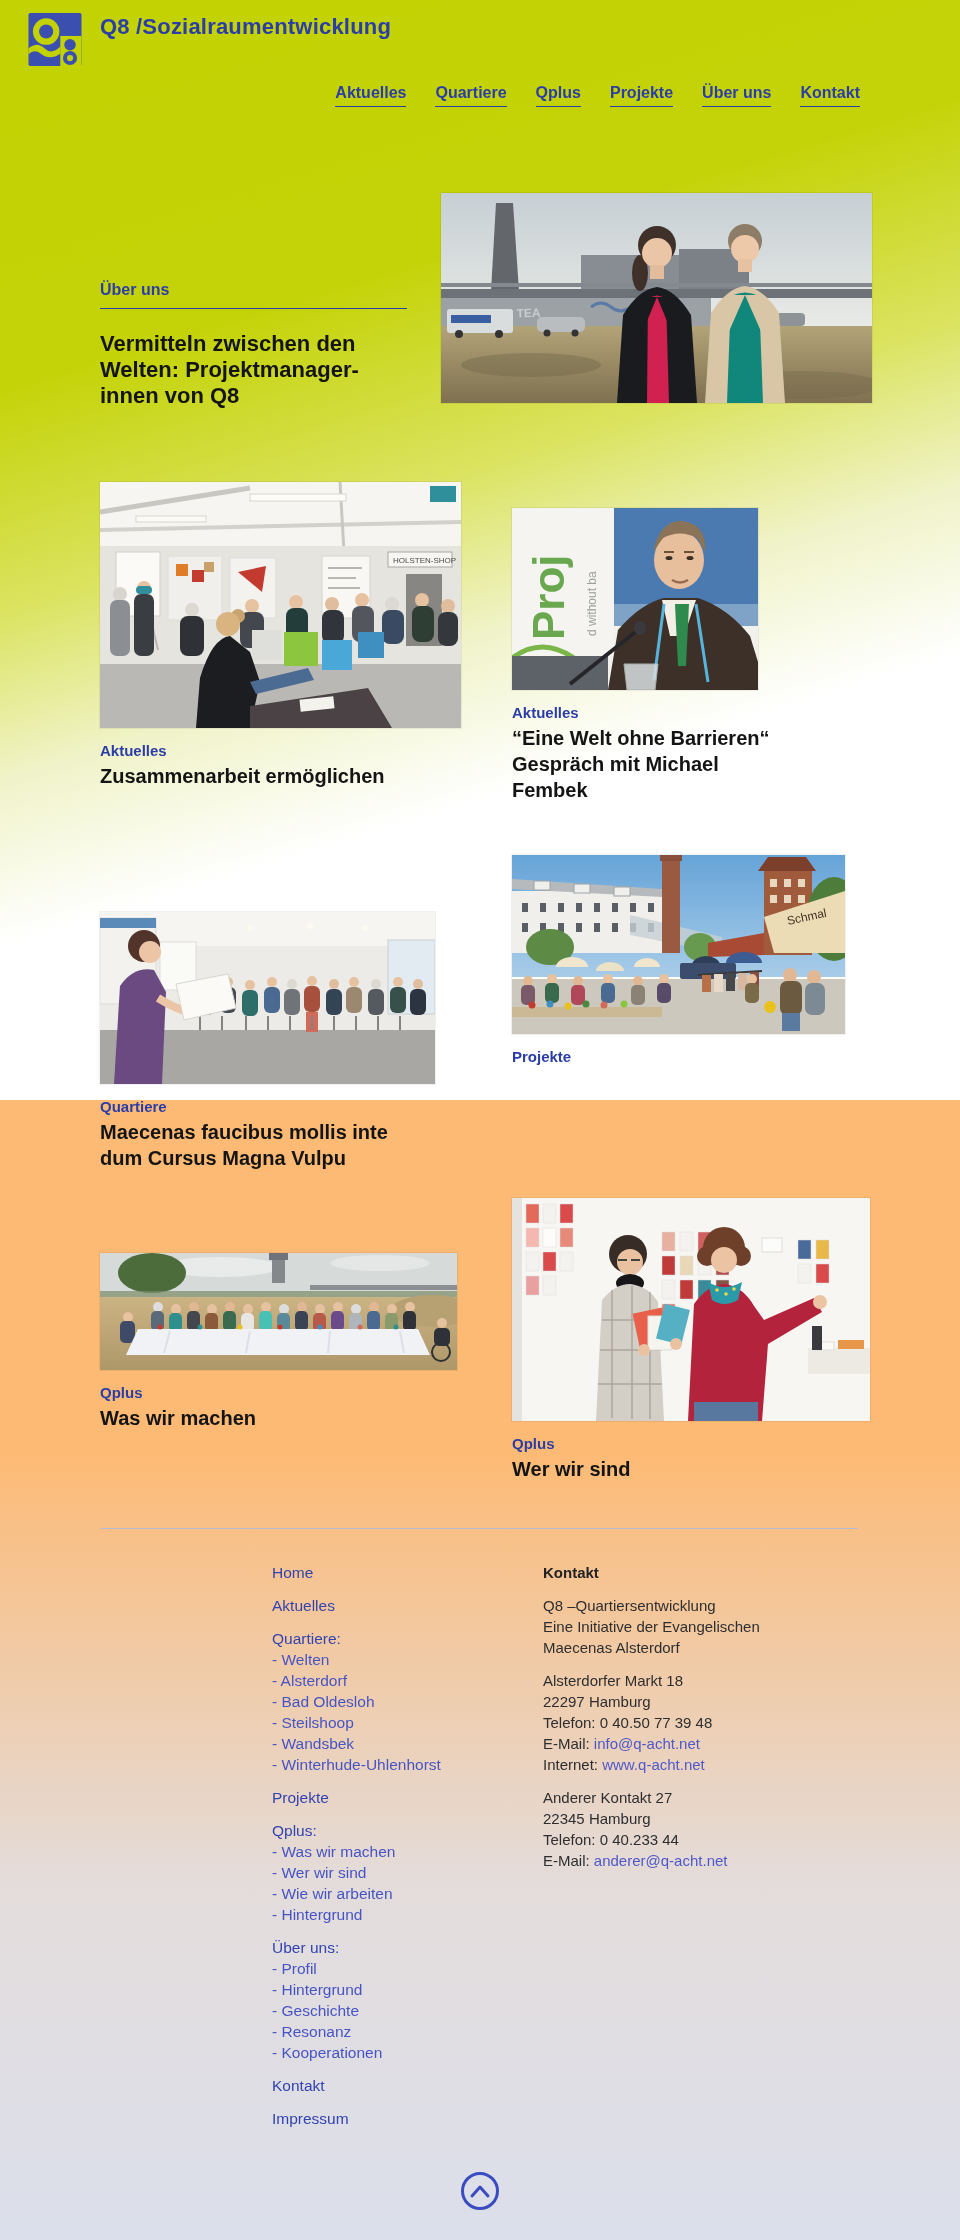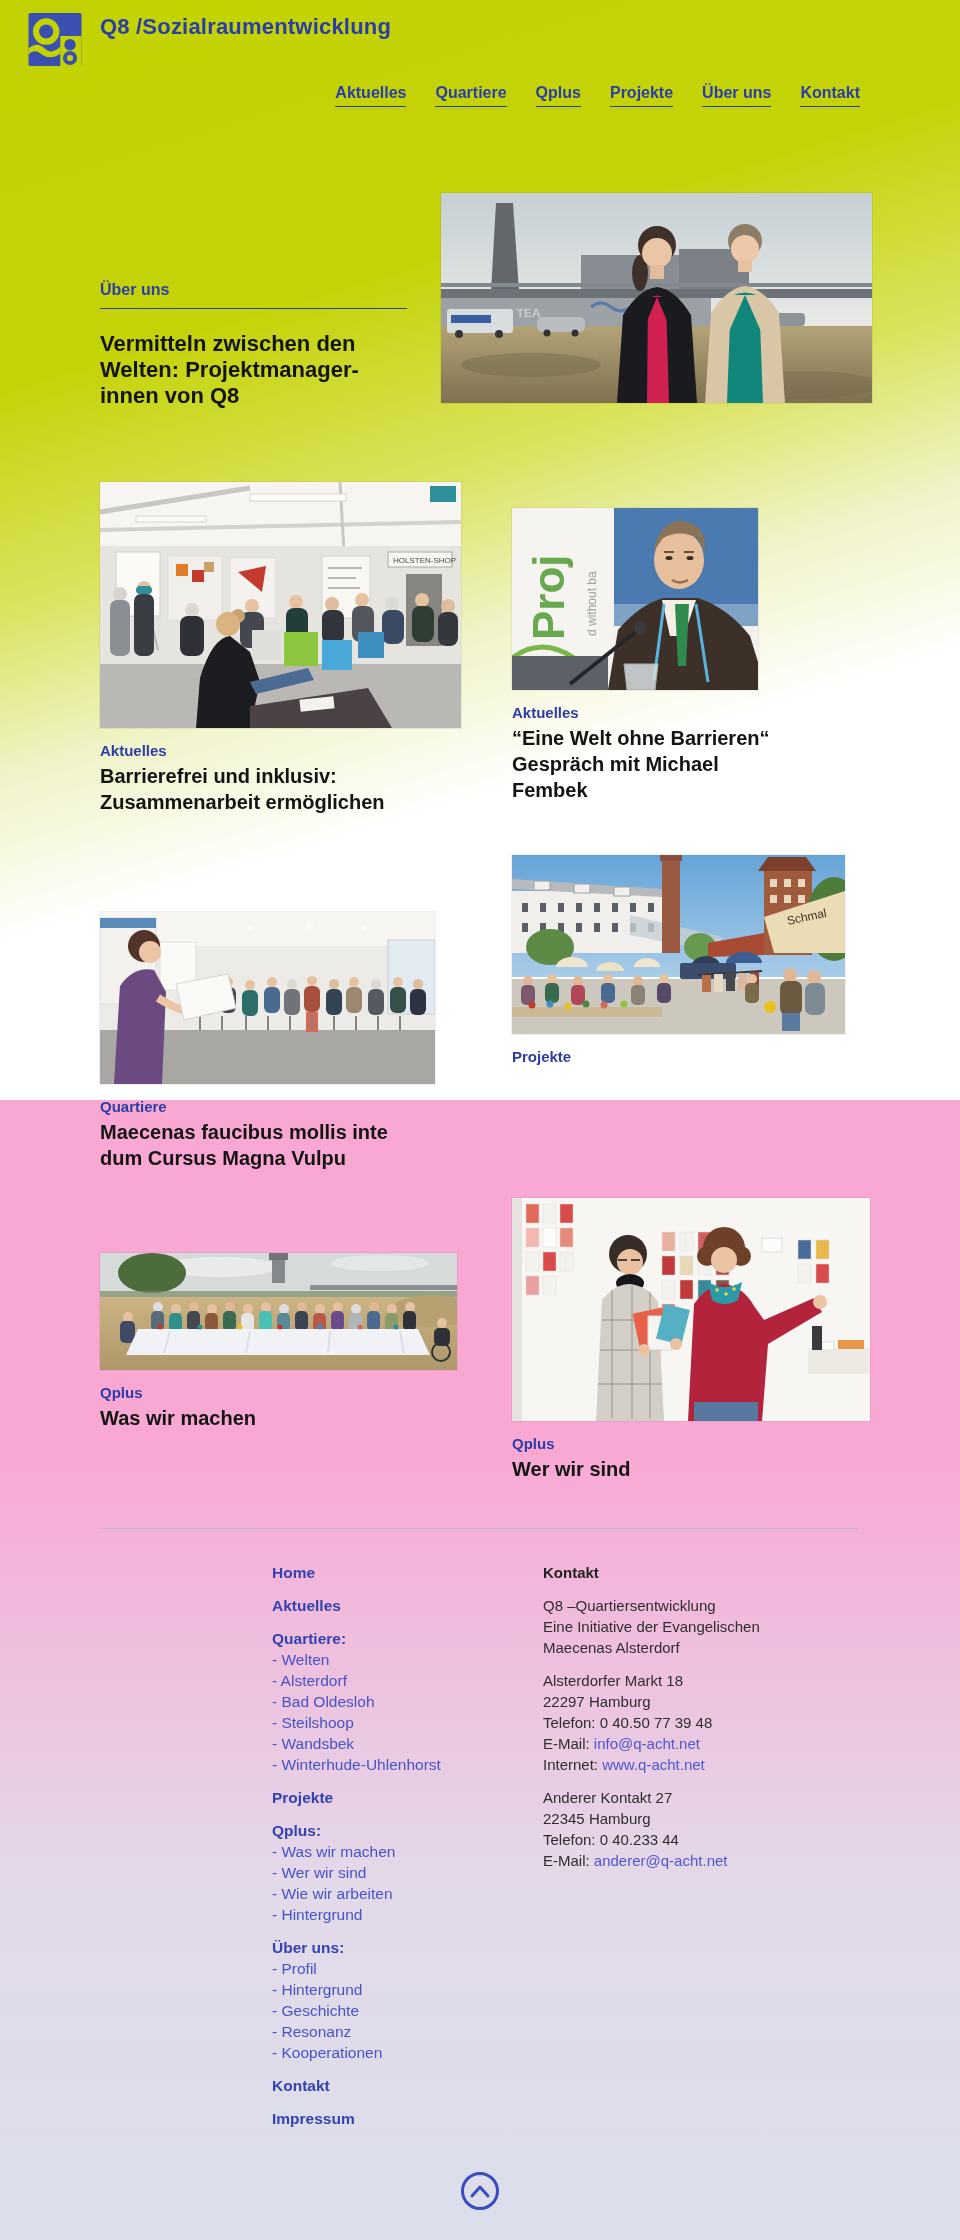--- a/index.html
+++ b/index.html
@@ -8,21 +8,21 @@
     --blue-bold:#3343b0;
     --blue-link:#4754c4;
     --link:#4f58cb;
     --ink:#141414;
     --body:#2e2e30;
   }
   *{margin:0;padding:0;box-sizing:border-box;}
   html,body{background:#fff;}
   .page{
     position:relative;width:960px;height:2240px;overflow:hidden;
-    font-family:"Liberation Sans",sans-serif;background:#f9a8d4;
+    font-family:"Liberation Sans",sans-serif;background:#fdba74;
   }
   .bg-top{
     position:absolute;left:0;top:0;width:960px;height:1100px;
     background:linear-gradient(163deg,#c3d202 0%,#c4d308 28%,#dbe360 44%,#f0f3c8 56%,#ffffff 68%);
   }
   .bg-bottom{
     position:absolute;left:0;top:1450px;width:960px;height:790px;
     background:linear-gradient(to bottom,rgba(223,226,237,0) 0%,rgba(223,226,237,0.85) 55%,#dbdfeb 100%);
   }
   .logo{position:absolute;left:28px;top:13px;width:54px;height:53px;display:block;}
@@ -35,21 +35,21 @@
   .hero-cat-row{width:307px;border-bottom:1px solid var(--blue);padding-bottom:9px;}
   .cat{font-size:16px;font-weight:bold;color:var(--blue);}
   .hero-title{margin-top:22px;font-size:22px;line-height:26px;font-weight:bold;color:var(--ink);cursor:pointer;}
   .teaser{position:absolute;}
   .teaser .cat{margin-top:14px;font-size:15px;}
   .teaser .title{margin-top:4px;font-size:20px;line-height:26px;font-weight:bold;color:var(--ink);cursor:pointer;}
   .divider{position:absolute;left:100px;top:1528px;width:758px;height:1px;background:#b6bed6;}
   .fnav{position:absolute;left:272px;top:1562px;width:250px;font-size:15.5px;line-height:21px;}
   .fnav .grp{margin-bottom:12px;}
   .fnav a{display:block;text-decoration:none;cursor:pointer;}
-  .fnav .fb{font-weight:bold;color:var(--blue-bold);}
+  .fnav .fb{font-weight:normal;color:var(--blue-bold);}
   .fnav .fs{color:var(--blue-link);}
   .fcontact{position:absolute;left:543px;top:1562px;width:320px;font-size:15px;line-height:21px;color:var(--body);}
   .fcontact .fh{font-weight:bold;color:#232325;margin-bottom:12px;}
   .fcontact .para{margin-bottom:12px;}
   .fcontact a{color:var(--link);text-decoration:none;cursor:pointer;}
   .to-top{
     position:absolute;left:461px;top:2172px;width:38px;height:38px;border-radius:50%;
     border:3px solid #3a4cc0;background:transparent;display:flex;align-items:center;justify-content:center;cursor:pointer;
   }
 </style>
@@ -194,21 +194,20 @@
       <rect x="258" y="150" width="26" height="26" fill="#3f8fc0"></rect>
       <circle cx="138" cy="134" r="7" fill="#c9a470"></circle>
       <circle cx="128" cy="142" r="12" fill="#d9b480"></circle>
       <path d="M96,246 L100,196 Q112,156 130,154 L150,170 L160,200 L150,246 Z" fill="#1c1d20"></path>
       <path d="M150,200 L208,186 L214,198 L156,212 Z" fill="#4b6b93"></path>
       <path d="M150,224 L268,206 L292,246 L150,246 Z" fill="#4a4244"></path>
       <rect x="200" y="216" width="34" height="12" fill="#f4f2ec" transform="rotate(-6 217 222)"></rect>
     </svg>
     <div class="cat">Aktuelles</div>
     <div class="title">
-      <div>Barrierefrei und inklusiv:</div>
       <div>Zusammenarbeit ermöglichen</div>
     </div>
   </div>
 
   <div class="teaser" style="left:512px;top:508px;width:280px;">
     <svg class="ph" viewBox="0 0 246 182" style="width:246px;height:182px;" role="img">
       <rect width="246" height="182" fill="#f2f1ed"></rect>
       <rect x="98" y="0" width="148" height="96" fill="#4a7ab0"></rect>
       <rect x="98" y="96" width="148" height="22" fill="#7fa3c6"></rect>
       <rect x="0" y="0" width="102" height="148" fill="#f5f4f0"></rect>

